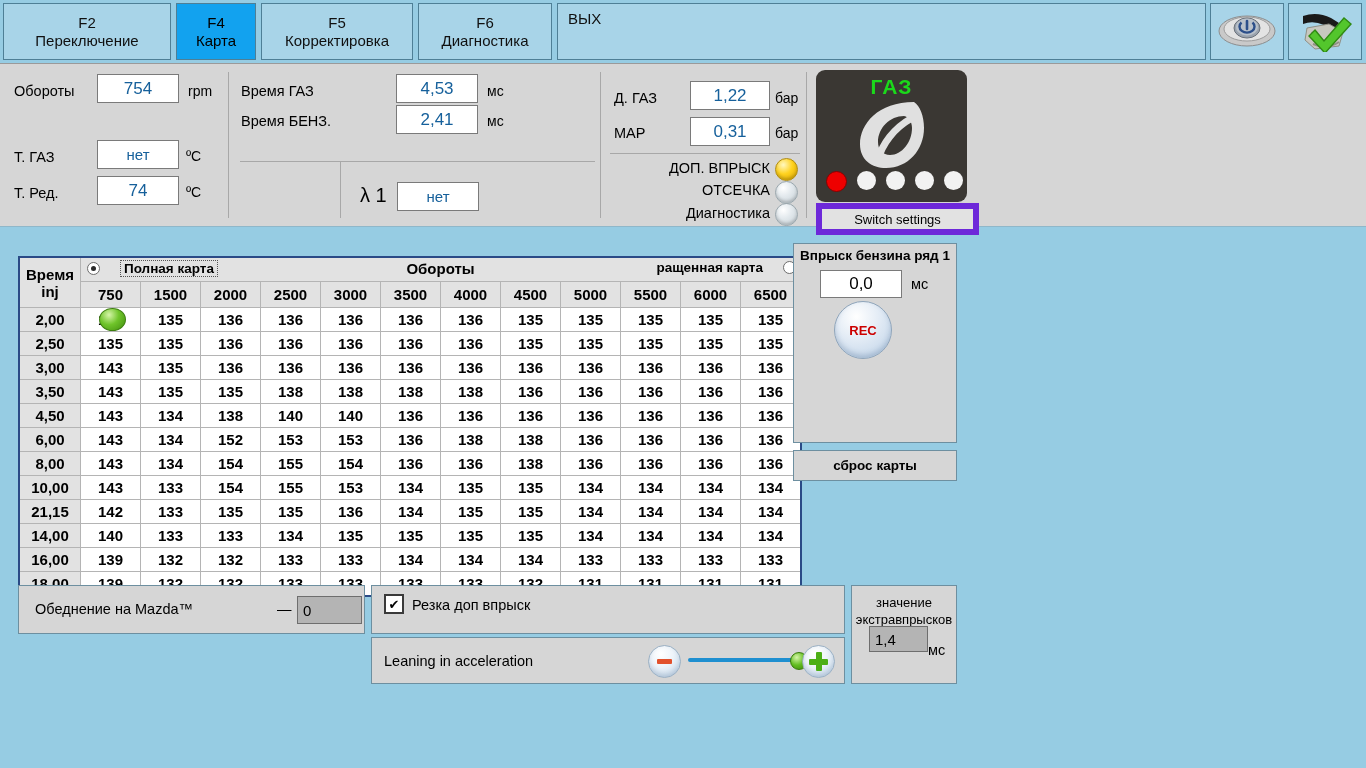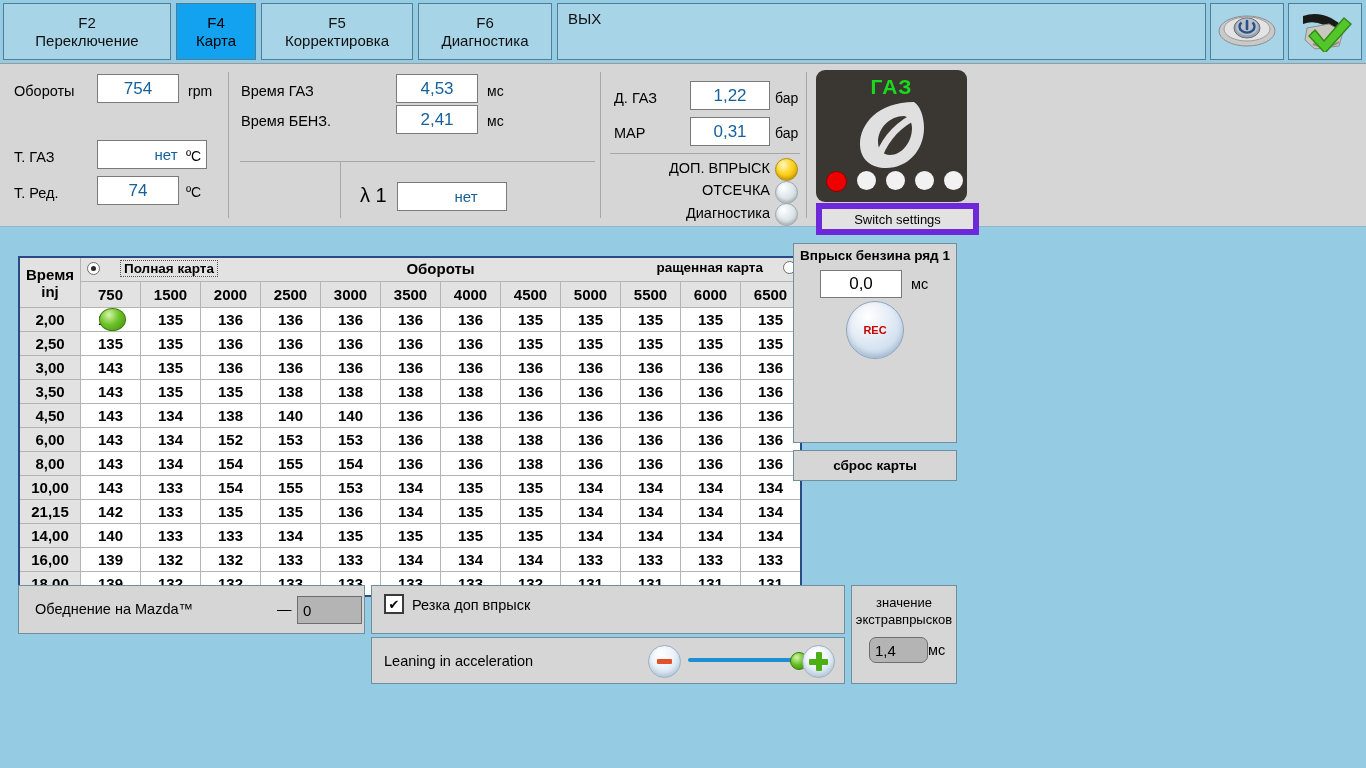--- a/index.html
+++ b/index.html
@@ -51,21 +51,21 @@
   }
   .vsep{position:absolute;top:8px;width:1px;height:146px;background:#a8a8a8;}
   .hsep{position:absolute;height:1px;background:#a8a8a8;}
 
   .fld{
     background:#fff;border:1px solid #7a7a7a;
     color:#16609b;font-size:17px;text-align:center;
     display:flex;align-items:center;justify-content:center;
     position:absolute;
   }
-  .fld.small{font-size:15px;padding-left:28px;}
+  .fld.small{font-size:15px;}
   .lab{position:absolute;font-size:14.5px;color:#000;white-space:nowrap;}
   .unit{position:absolute;font-size:14px;color:#000;}
 
   
   .lamp{
     position:absolute;width:21px;height:21px;border-radius:50%;
     border:1px solid #9aa7ad;
     background:radial-gradient(circle at 35% 28%,#ffffff 0%,#e4eaee 40%,#c4ced4 100%);
     box-shadow:inset 0 -2px 3px rgba(0,0,0,.18);
   }
@@ -137,25 +137,25 @@
   
   .rpanel{
     position:absolute;left:793px;top:243px;width:162px;height:198px;
     background:#d6d6d6;border:1px solid #6d8fa0;
   }
   .rpanel .ptitle{
     position:absolute;top:4px;left:0;width:100%;text-align:center;
     font-size:13.5px;font-weight:bold;color:#000;
   }
   .recbtn{
-    position:absolute;left:52px;top:57px;width:56px;height:56px;border-radius:50%;
+    position:absolute;left:40px;top:57px;width:56px;height:56px;border-radius:50%;
     background:radial-gradient(circle at 38% 26%,#ffffff 0%,#e8eff7 35%,#b9cfe6 100%);
     border:1px solid #8fa5bb;
     display:flex;align-items:center;justify-content:center;
-    color:#cc0000;font-size:11px;font-weight:bold;cursor:pointer;
+    color:#cc0000;font-size:13px;font-weight:bold;cursor:pointer;
     box-shadow:inset 0 -3px 5px rgba(60,90,130,.25);
   }
   .resetbtn{
     position:absolute;left:793px;top:450px;width:162px;height:29px;
     background:#d6d6d6;border:1px solid #6d8fa0;
     display:flex;align-items:center;justify-content:center;
     font-size:13.5px;font-weight:bold;cursor:pointer;color:#000;
   }
 
   
@@ -557,15 +557,15 @@
     <div class="thumb" id="leaning-thumb" style="left: calc(92% - 8px);"></div>
   </div>
   <div class="circbtn" style="position:absolute;left:430px;top:7px;">
     <span class="plus-gl"></span>
   </div>
 </div>
 
 <div class="bpanel" style="left:851px;top:585px;width:104px;height:97px;">
   <div style="position:absolute;left:0;top:9px;width:100%;text-align:center;font-size:13px;">значение</div>
   <div style="position:absolute;left:0;top:26px;width:100%;text-align:center;font-size:13px;">экстравпрысков</div>
-  <div class="grayfld" style="position:absolute;left:17px;top:51px;width:52px;height:24px;border-radius:7px;">1,4</div>
+  <div class="grayfld" style="position:absolute;left:17px;top:40px;width:52px;height:24px;">1,4</div>
   <span class="lab" style="left:76px;top:56px;">мс</span>
 </div>
 
 </body></html>

